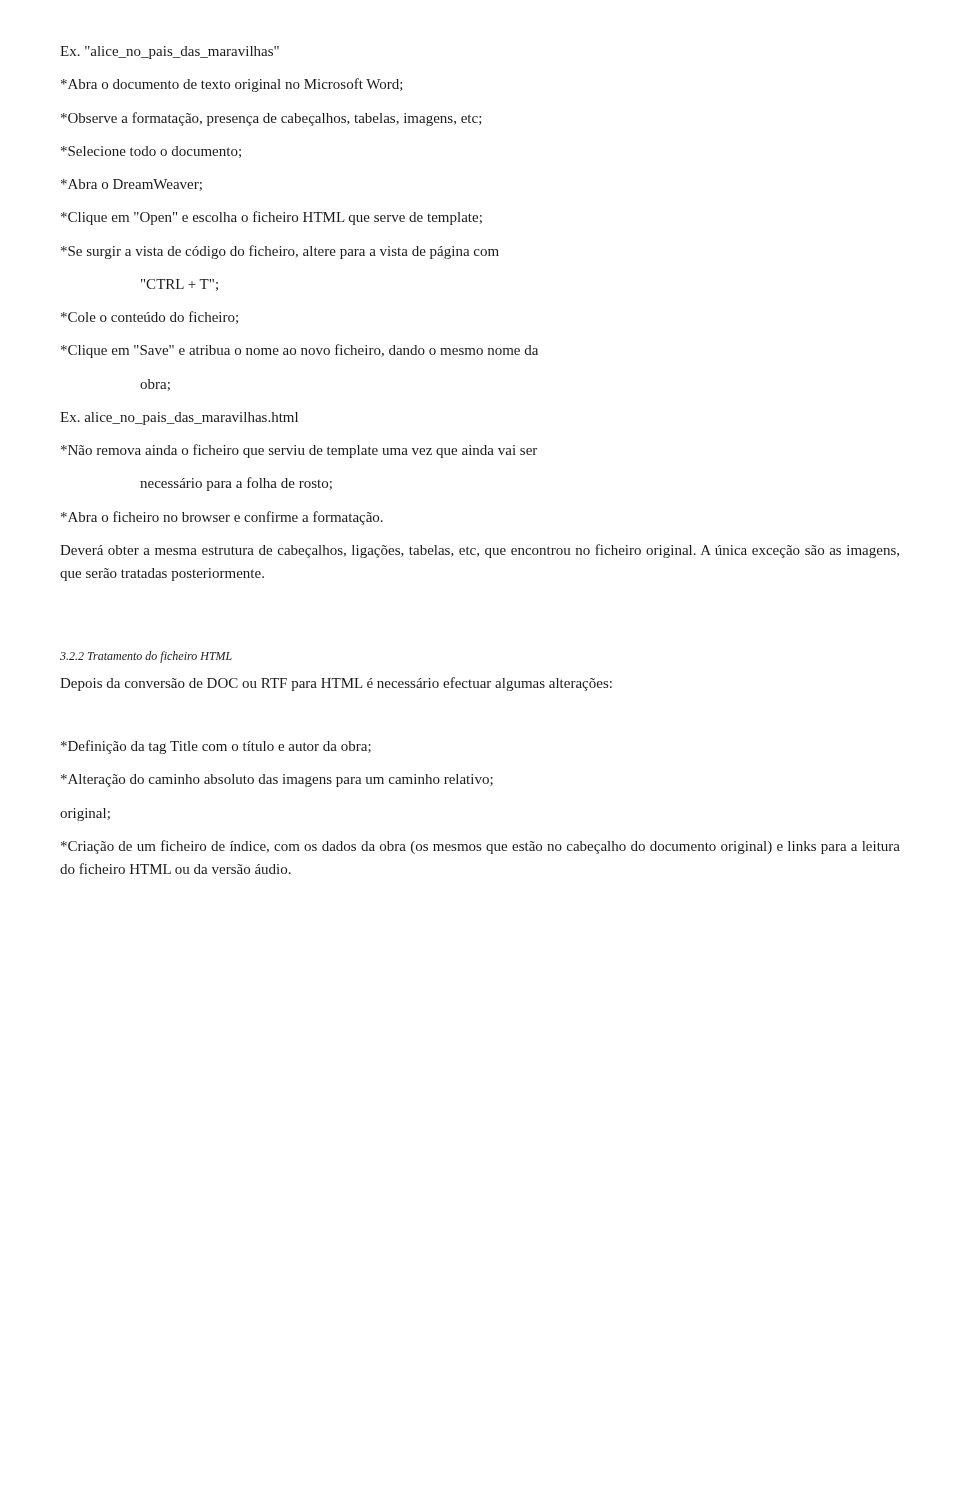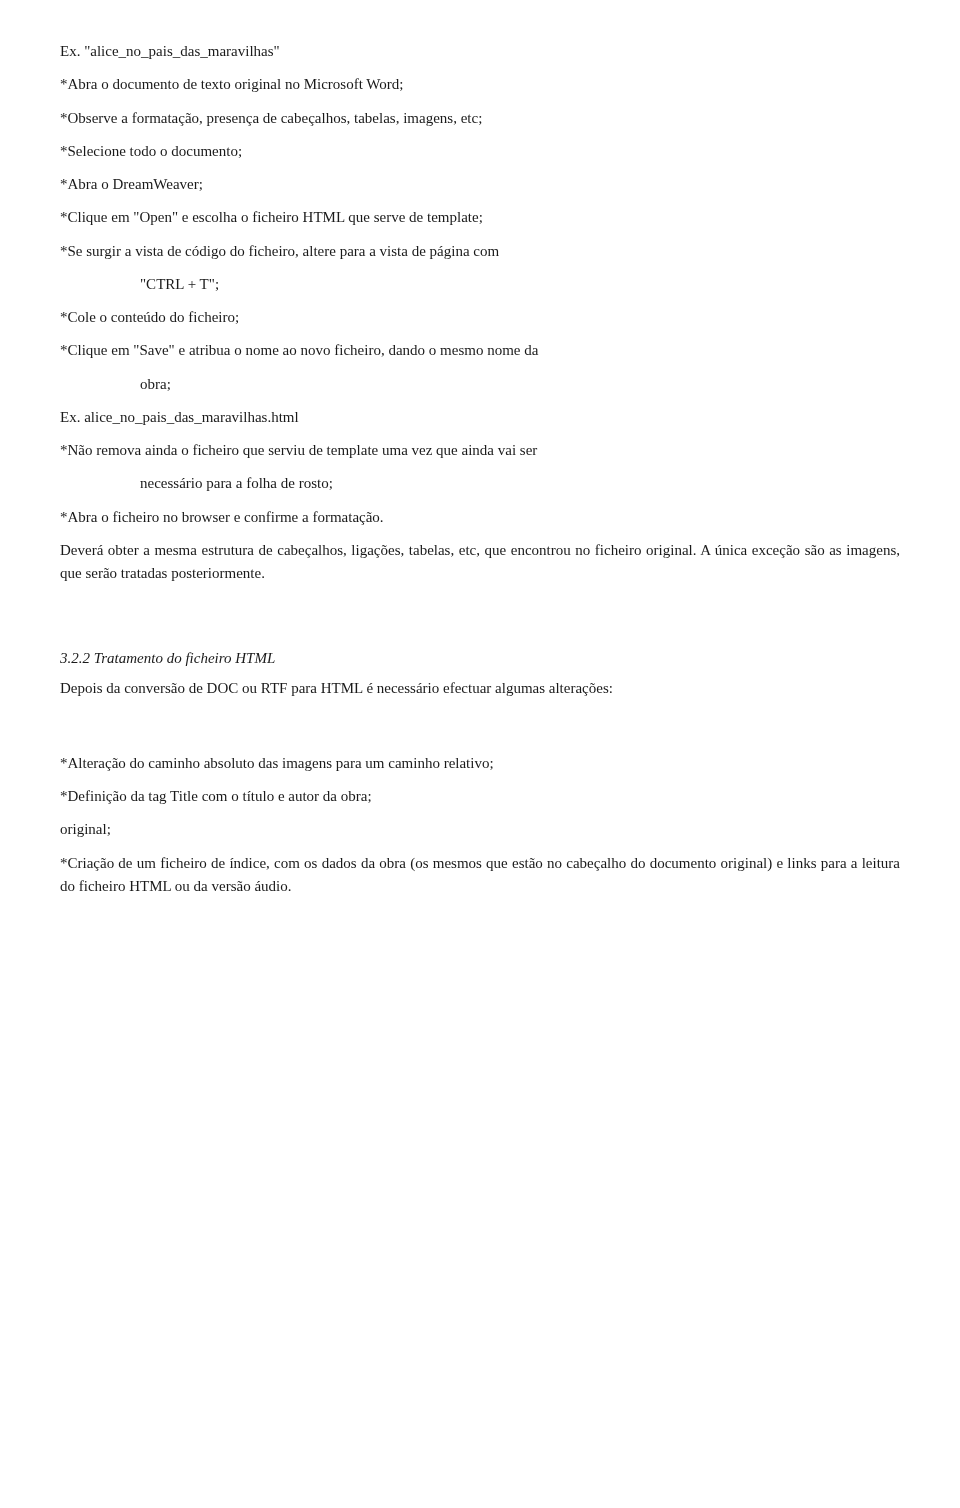--- a/index.html
+++ b/index.html
@@ -33,21 +33,21 @@
       text-align: justify;
       padding-left: 80px;
     }
 
     .section-heading {
       color: #1a1a1a;
       font-style: italic;
       font-weight: normal;
       margin-top: 32px;
       margin-bottom: 6px;
-      font-size: 15px;
+      font-size: 12px;
     }
 
     .spacer-lg {
       height: 28px;
     }
   </style>
 </head>
 <body>
 
 <div class="content-block">
@@ -81,29 +81,29 @@
   <p class="para">*Abra o ficheiro no browser e confirme a formatação.</p>
 
   <div style="display:flex; text-align:justify; margin-bottom:2px;">
     <p style="text-align:justify;">Deverá obter a mesma estrutura de cabeçalhos, ligações, tabelas, etc, que encontrou no ficheiro original. A única exceção são as imagens, que serão tratadas posteriormente.</p>
   </div>
 
   <div class="spacer-lg"></div>
 
   <p class="section-heading">3.2.2 Tratamento do ficheiro HTML</p>
 
-  <div style="display:flex; text-align:justify; margin-bottom:24px;">
+  <div style="display:flex; text-align:justify; margin-bottom:12px;">
     <p style="text-align:justify;">Depois da conversão de DOC ou RTF para HTML é necessário efectuar algumas alterações:</p>
   </div>
 
   <div class="spacer-lg"></div>
 
+  <p class="para">*Definição da tag  Title  com o título e autor da obra;</p>
+
   <p class="para">*Alteração do caminho absoluto das imagens para um caminho relativo;</p>
-
-  <p class="para">*Definição da tag  Title  com o título e autor da obra;</p>
 
   <p class="para">original;</p>
 
   <div style="text-align:justify; margin-bottom:10px; padding-left:0;">
     <p style="text-align:justify;">*Criação de um ficheiro de índice, com os dados da obra (os mesmos que estão no cabeçalho do documento original) e links para a leitura do ficheiro HTML ou da versão áudio.</p>
   </div>
 
 </div>
 
 </body></html>

